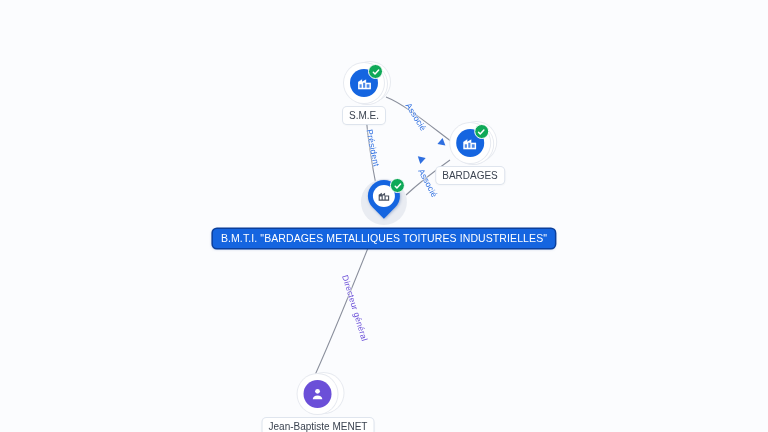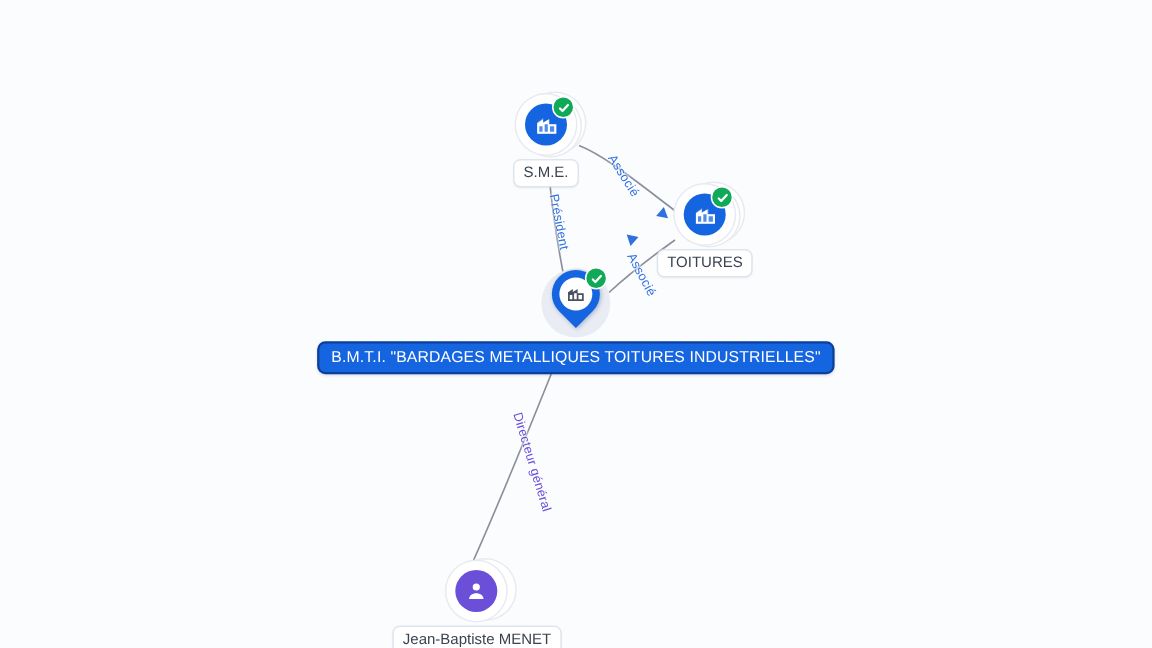--- a/index.html
+++ b/index.html
@@ -254,21 +254,21 @@
             <path d="M3 20V10l5.5-3.6v3.3L14 6.4V11h7v9H3zm2-2h3v-5H5v5zm5 0h3v-7h-3v7zm5 0h4v-5h-4v5z"></path>
           </svg>
         </div>
         <div class="check-badge">
           <svg width="8" height="8" viewBox="0 0 24 24" fill="none" stroke="#ffffff" stroke-width="4.5" stroke-linecap="round" stroke-linejoin="round">
             <polyline points="4,13 9,18 20,6"></polyline>
           </svg>
         </div>
       </div>
     </div>
-    <div class="node-label">TOITURES</div>
+    <div class="node-label">BARDAGES</div>
   </div>
 
   <div class="node selected-node" style="left:384px; top:212px;">
     <div class="pin-wrap">
       <div class="pin-halo"></div>
       <div class="pin-shape"></div>
       <div class="pin-core">
         <svg width="14" height="14" viewBox="0 0 24 24" fill="#4a5260">
           <path d="M3 20V10l5.5-3.6v3.3L14 6.4V11h7v9H3zm2-2h3v-5H5v5zm5 0h3v-7h-3v7zm5 0h4v-5h-4v5z"></path>
         </svg>

